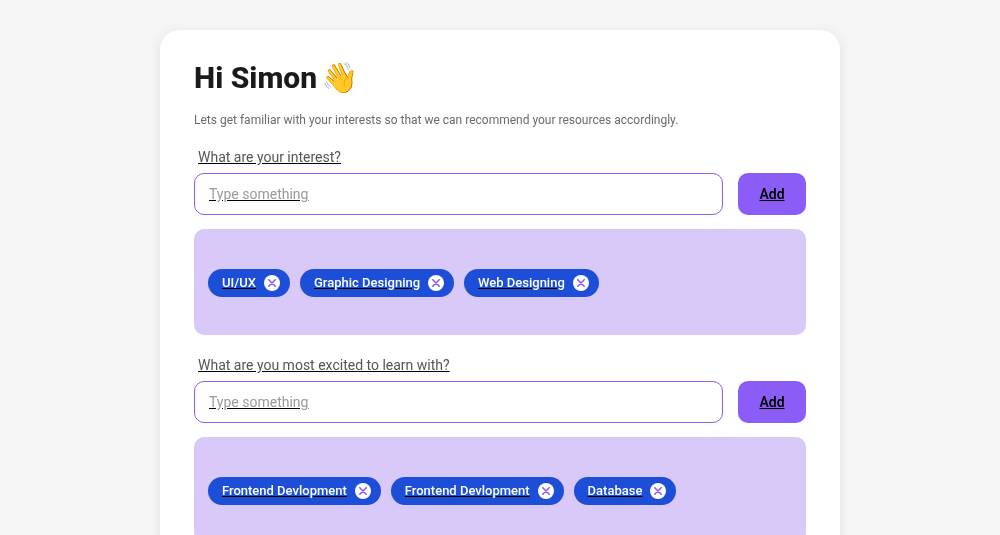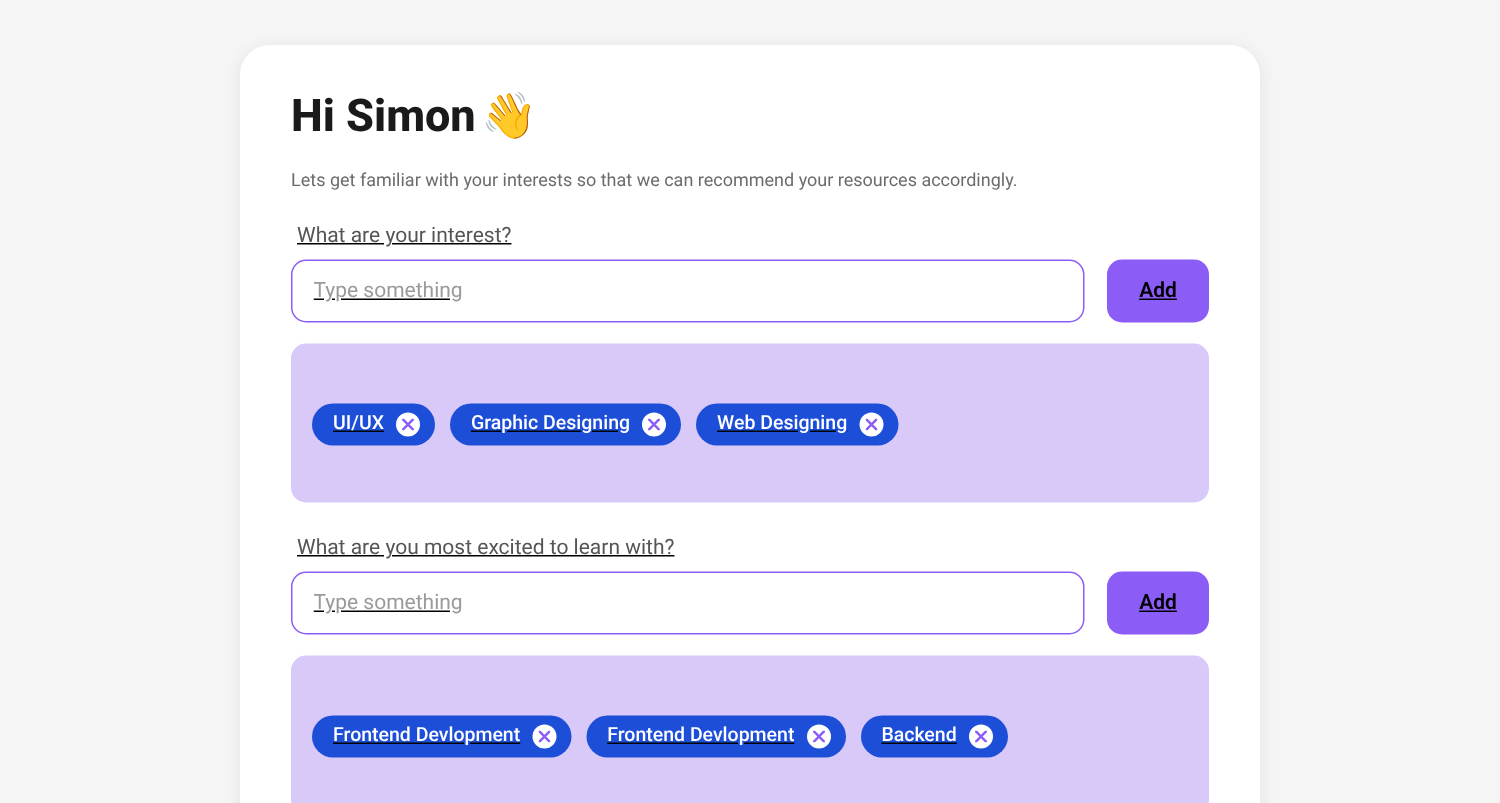--- a/index.html
+++ b/index.html
@@ -177,21 +177,21 @@
       </span>
       <span class="chip">
         <span>Frontend Devlopment</span>
         <span class="chip-close">
           <svg viewBox="0 0 10 10">
               <path d="M1 1 L9 9 M9 1 L1 9" stroke="#8b5cf6" stroke-width="2" stroke-linecap="round"></path>
             </svg>
         </span>
       </span>
       <span class="chip">
-        <span>Backend</span>
+        <span>Database</span>
         <span class="chip-close">
           <svg viewBox="0 0 10 10">
               <path d="M1 1 L9 9 M9 1 L1 9" stroke="#8b5cf6" stroke-width="2" stroke-linecap="round"></path>
             </svg>
         </span>
       </span>
     </div>
   </div>
 </div>
 

